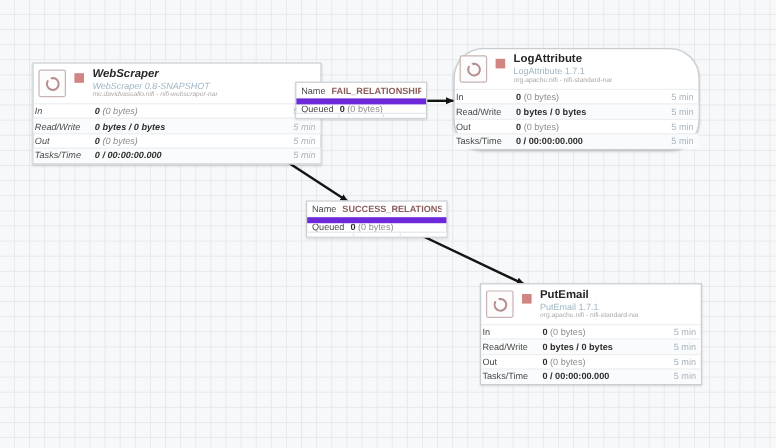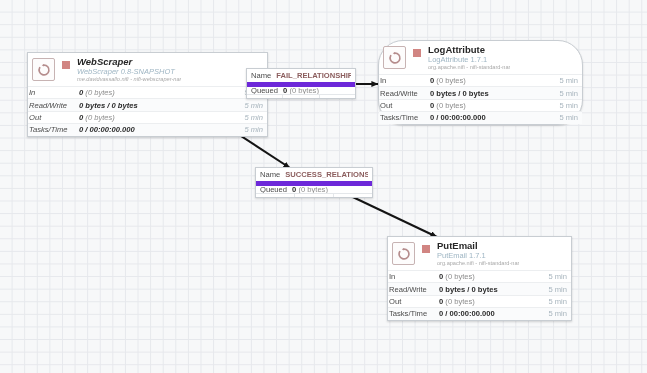--- a/index.html
+++ b/index.html
@@ -263,21 +263,21 @@
       <div class="stat-value"><b>0</b> <span class="dim">(0 bytes)</span></div>
       <div class="stat-time">5 min</div>
     </div>
     <div class="stat-row alt">
       <div class="stat-label">Tasks/Time</div>
       <div class="stat-value"><b>0 / 00:00:00.000</b></div>
       <div class="stat-time">5 min</div>
     </div>
   </div>
 
-  <div class="processor" id="proc-putemail" style="left:387px; top:236px; width:185px;">
+  <div class="processor" id="proc-putemail" style="left:400px; top:236px; width:185px;">
     <div class="proc-head">
       <div class="proc-icon">
         <svg width="14" height="14" viewBox="0 0 16 16">
           <path d="M8 2.4 A5.6 5.6 0 1 1 3.1 5.3" fill="none" stroke="#b58d8d" stroke-width="1.9" stroke-linecap="round"></path>
           <path d="M8 1.0 L8 4.0 L5.4 2.5 z" fill="#b58d8d"></path>
         </svg>
       </div>
       <div class="run-status"></div>
       <div class="proc-titles">
         <div class="proc-name">PutEmail</div>

